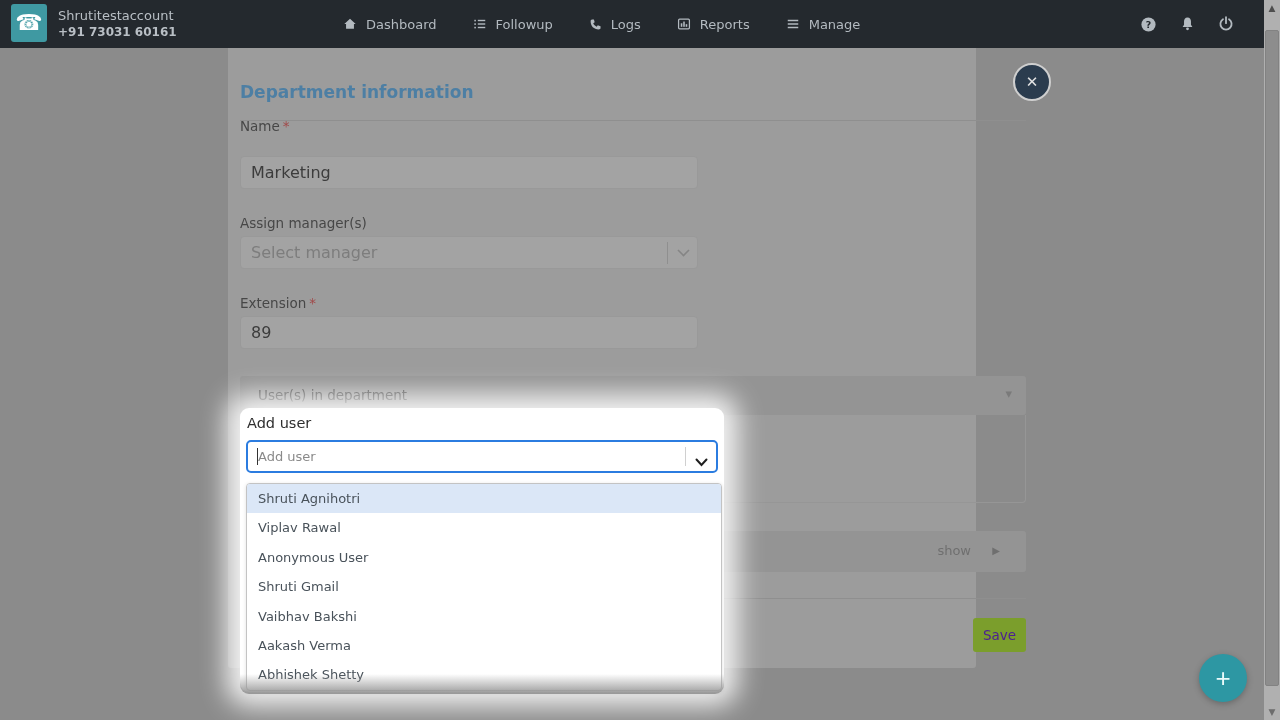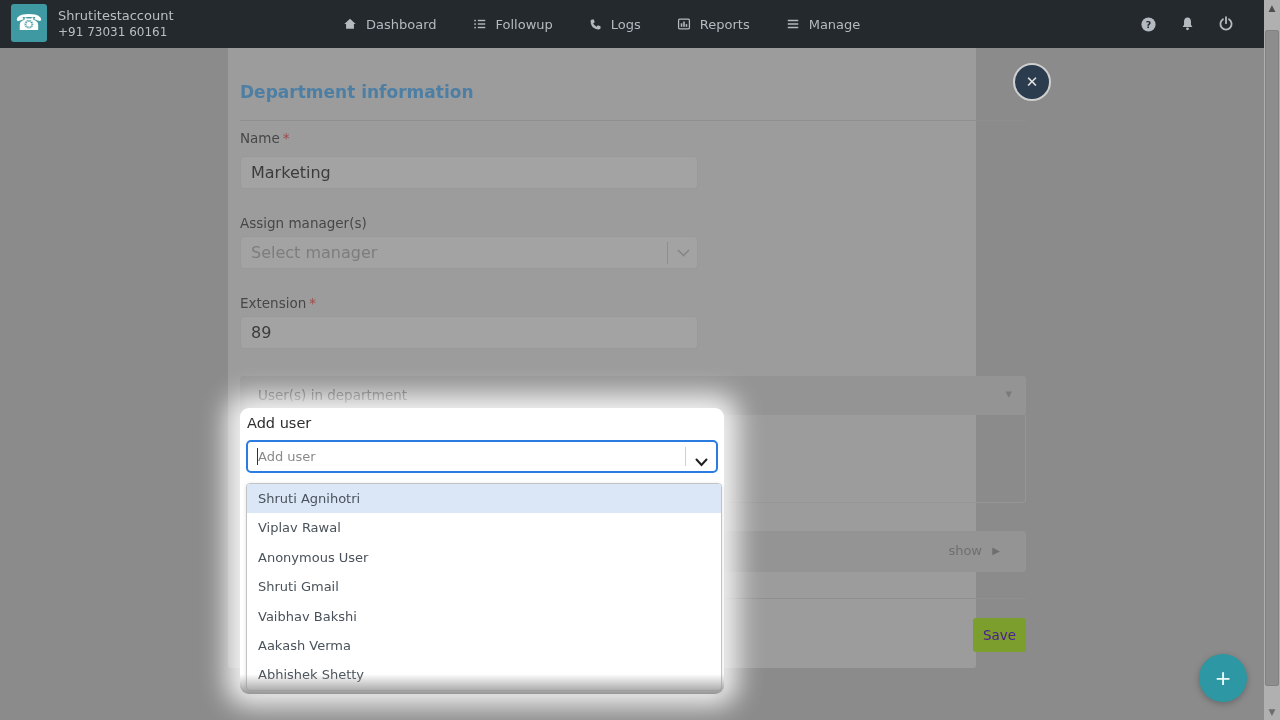--- a/index.html
+++ b/index.html
@@ -5,21 +5,21 @@
   * { margin:0; padding:0; box-sizing:border-box; }
   html,body { width:1280px; height:720px; overflow:hidden; }
   body { font-family:"DejaVu Sans","Liberation Sans",sans-serif; background:#8b8b8b; position:relative; }
 
   
   .navbar { position:absolute; left:0; top:0; width:1264px; height:48px; background:#24292e; z-index:20; }
   .brand { position:absolute; left:11px; top:4px; display:flex; align-items:center; }
   .brand-logo { width:36px; height:38px; background:#3f99a2; border-radius:3px; display:flex; align-items:center; justify-content:center; color:#fff; font-size:22px; line-height:1; }
   .brand-text { margin-left:11px; color:#b9bfc5; }
   .brand-text .l1 { font-size:13px; line-height:17px; }
-  .brand-text .l2 { font-size:12px; line-height:16px; }
+  .brand-text .l2 { font-size:12px; line-height:16px;font-weight:bold; }
   .nav-menu { position:absolute; left:343px; top:0; height:48px; display:flex; align-items:center; gap:36px; }
   .nav-item { display:flex; align-items:center; gap:9px; color:#b3bac0; font-size:13px; cursor:pointer; white-space:nowrap; }
   .nav-item svg { display:block; }
   .nav-actions { position:absolute; left:1140px; top:0; height:48px; display:flex; align-items:center; gap:23px; color:#b3bac0; }
   .nav-actions svg { display:block; }
 
   
   .scrollbar { position:absolute; right:0; top:0; width:16px; height:720px; background:#b0b0b0; z-index:30; }
   .sb-thumb { position:absolute; left:1px; top:30px; width:14px; height:656px; background:#8d8d8d; border:1px solid #828282; border-radius:2px; }
   .sb-arrow { position:absolute; left:0; width:16px; height:14px; display:flex; align-items:center; justify-content:center; font-size:9px; color:#4e4e4e; }
@@ -35,21 +35,21 @@
   .dim-input { position:absolute; left:12px; width:458px; height:33px; background:#a3a3a3; border:1px solid #999; border-radius:4px; font-family:"DejaVu Sans",sans-serif; font-size:16px; color:#3c3c3c; padding:0 10px; outline:none; }
   .dim-input::placeholder { color:#7d7d7d; opacity:1; }
   .sel-arrow { position:absolute; left:439px; top:190px; width:42px; height:29px; display:flex; align-items:center; }
   .sel-sep { width:1px; height:22px; background:#8f8f8f; margin-right:9px; }
   .grey-bar { position:absolute; left:12px; width:786px; background:#949494; border-radius:3px; }
   .users-bar { top:328px; height:39px; }
   .users-bar-label { position:absolute; left:18px; top:11px; font-size:13.5px; color:#3d3d3d; }
   .bar-caret { position:absolute; right:14px; top:10px; color:#7a7a7a; font-size:13px; }
   .users-panel { position:absolute; left:12px; top:367px; width:786px; height:88px; border:1px solid #969696; border-top:none; border-radius:0 0 4px 4px; }
   .show-bar { top:483px; height:41px; }
-  .show-link { position:absolute; right:44px; top:12px; font-size:13px; color:#6f6f6f; cursor:pointer;text-align:center; }
+  .show-link { position:absolute; right:55px; top:12px; font-size:13px; color:#6f6f6f; cursor:pointer;text-align:center; }
   .show-caret { position:absolute; right:26px; top:14px; font-size:10px; color:#6f6f6f; }
   .save-btn { position:absolute; left:745px; top:570px; width:53px; height:34px; background:#7b9e2c; border:none; border-radius:3px; color:#4c1d95; font-size:13.5px; font-family:"DejaVu Sans",sans-serif; cursor:pointer; }
 
   
   .close-btn { position:absolute; left:1013px; top:63px; width:38px; height:38px; border-radius:50%; background:#2b3c4e; border:2px solid #cfcfcf; color:#e4e4e4; font-size:15px; display:flex; align-items:center; justify-content:center; cursor:pointer; z-index:25; }
 
   
   .fab { position:absolute; left:1199px; top:654px; width:48px; height:48px; border-radius:50%; background:#2d97a3; border:none; color:#eafafa; font-size:26px; font-weight:300; display:flex; align-items:center; justify-content:center; cursor:pointer; z-index:25; box-shadow:0 2px 6px rgba(0,0,0,0.25); }
 
   
@@ -156,21 +156,21 @@
 <div class="scrollbar">
   <div class="sb-arrow sb-up">▲</div>
   <div class="sb-thumb"></div>
   <div class="sb-arrow sb-down">▼</div>
 </div>
 
 <section class="modal">
   <h1 class="modal-title">Department information</h1>
   <div class="divider d1"></div>
 
-  <label class="fld-label" style="top:82px;"><span>Name</span><span class="req">*</span></label>
+  <label class="fld-label" style="top:70px;"><span>Name</span><span class="req">*</span></label>
   <input class="dim-input" style="top: 108px;" readonly="" value="Marketing">
 
   <label class="fld-label" style="top:167px;">Assign manager(s)</label>
   <input class="dim-input" style="top: 188px;" readonly="" placeholder="Select manager">
   <div class="sel-arrow">
     <span class="sel-sep"></span>
     <svg width="13" height="8" viewBox="0 0 13 8" fill="none" stroke="#858585" stroke-width="1.6">
         <polyline points="1,1 6.5,6.5 12,1"></polyline>
       </svg>
   </div>

